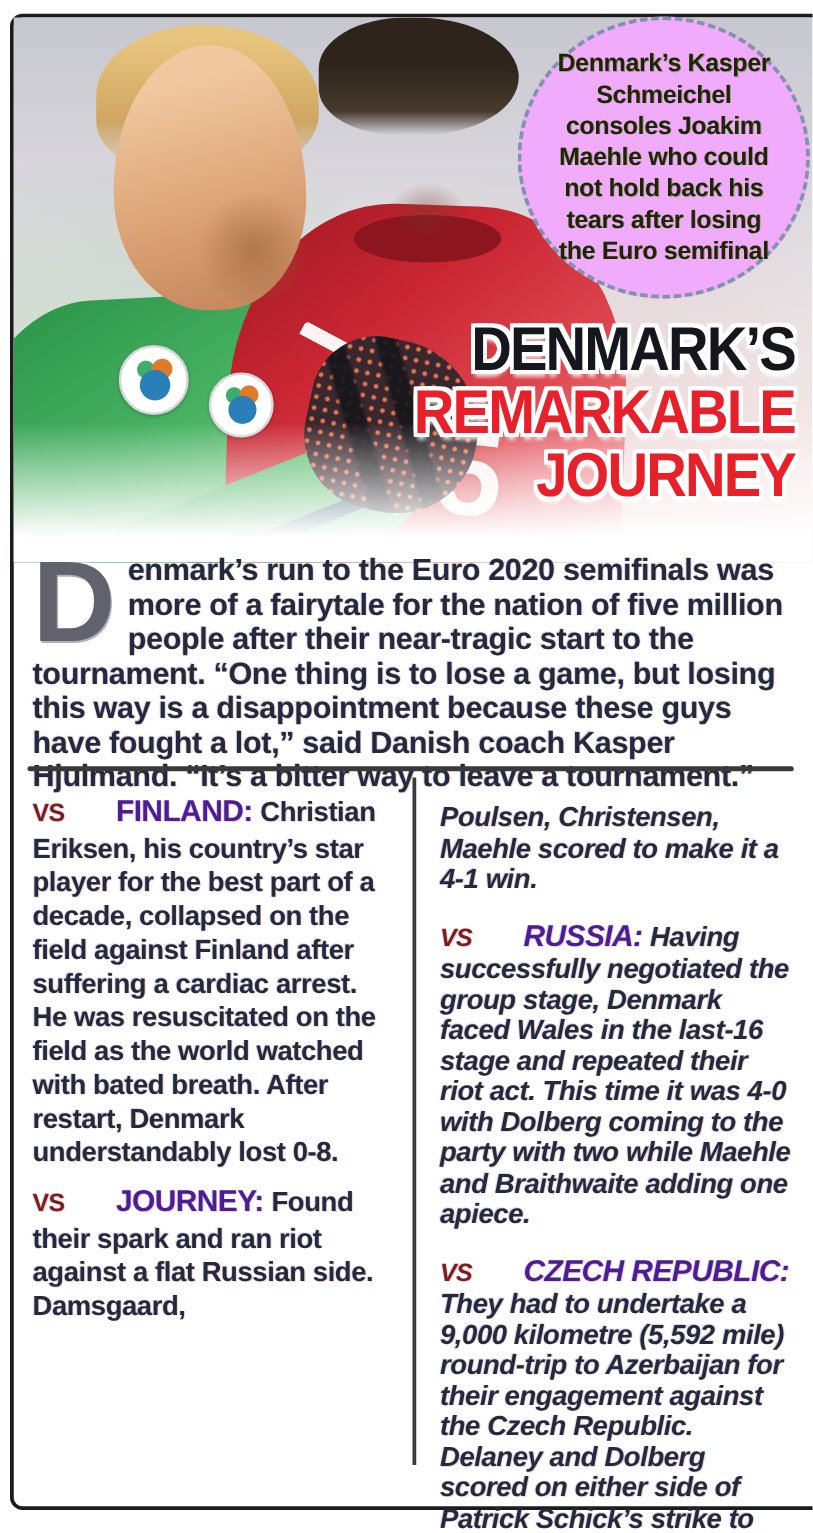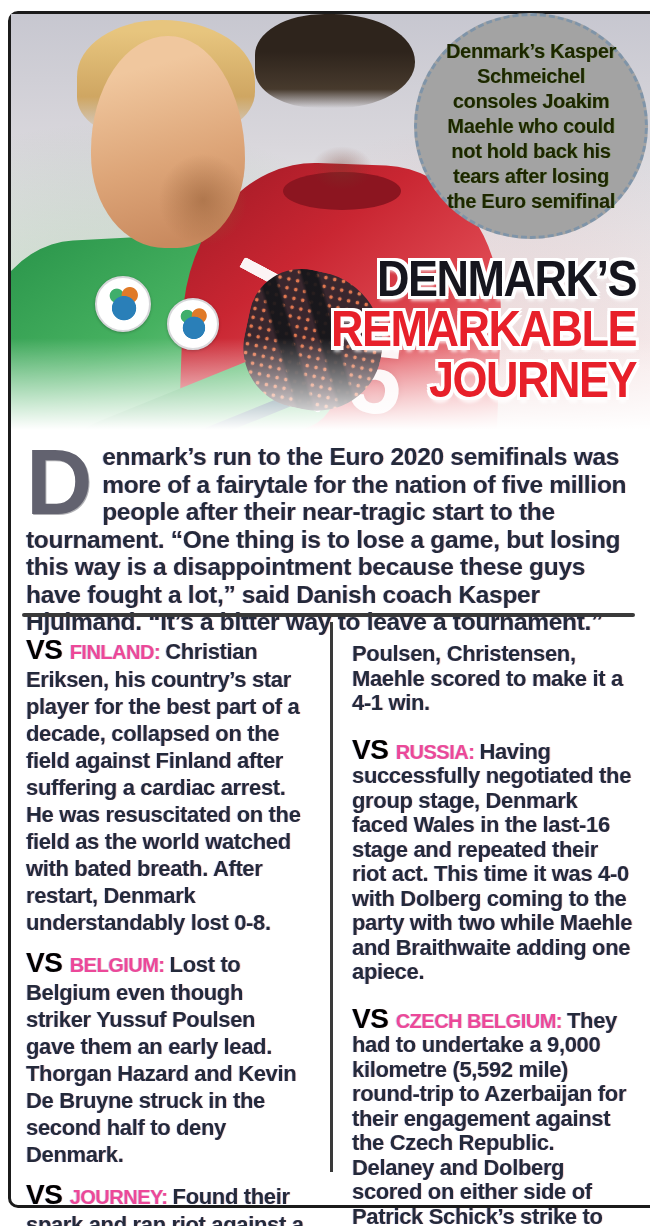--- a/index.html
+++ b/index.html
@@ -75,21 +75,21 @@
     background-size:auto,auto,9px 9px,auto;}
   .jersey-number{left:338px;top:318px;font-size:96px;font-weight:800;color:#ffffff;
     opacity:.93;transform:rotate(6deg);line-height:1;
     text-shadow:0 0 6px rgba(180,40,50,.4);}
   .photo-fade{left:0;bottom:0;width:100%;height:112px;
     background:linear-gradient(180deg,rgba(255,255,255,0) 0%,#ffffff 82%);}
   
   .bubble{
     position:absolute;left:414px;top:13px;width:234px;height:226px;
     box-sizing:border-box;border-radius:50%;
-    background:#a3a3a3;border:3px dashed #7f94a8;
+    background:#f0abfc;border:3px dashed #7f94a8;
     display:flex;align-items:center;justify-content:center;text-align:center;
     padding:12px 24px;z-index:6;
     color:#1d2600;font-weight:700;font-size:20px;line-height:25px;letter-spacing:-.3px;
   }
   .bubble span{text-shadow:.7px .2px 0 rgba(70,130,20,.45);}
   
   .headline{
     position:absolute;top:254px;right:14px;text-align:right;z-index:6;
     font-weight:800;font-size:45px;line-height:46px;letter-spacing:-1.5px;
     transform:scaleY(1.1);transform-origin:top right;
@@ -123,24 +123,24 @@
   .columns{
     position:absolute;left:26px;top:636px;width:608px;display:flex;gap:44px;z-index:3;
     color:#242a3b;
   }
   .col{flex:1;min-width:0;}
   .section{
     margin:0 0 13px 0;font-size:22px;font-weight:600;letter-spacing:-.35px;
     text-shadow:.8px .3px 0 rgba(215,45,35,.2), -.8px -.3px 0 rgba(35,65,200,.2);
   }
   .col-left .section{line-height:27px;}
-  .col-right .section{line-height:24.5px;margin-bottom:22px;}
+  .col-right .section{line-height:24.5px;margin-bottom:22px;font-style:italic;}
   .col-right .section:first-child{margin-top:6px;}
-  .vs{font-weight:800;font-size:28px;color:#000000;letter-spacing:-.5px;}
-  .team{font-weight:800;font-size:20px;color:#ec4899;letter-spacing:-.5px;}
+  .vs{font-weight:800;font-size:20px;color:#7f1d1d;letter-spacing:-.5px;}
+  .team{font-weight:800;font-size:24px;color:#4c1d95;letter-spacing:-.5px;margin-left:36px;}
 </style>
 </head>
 <body>
 
 <div class="frame"></div>
 
 <div class="photo">
   <div class="gk-torso"></div>
   <div class="m-torso"></div>
   <div class="m-collar"></div>
@@ -177,21 +177,20 @@
   <span class="dropcap">D</span>
   <span>enmark’s run to the Euro 2020 semifinals was more of a fairytale for the nation of five million people after their near-tragic start to the tournament. “One thing is to lose a game, but losing this way is a disappointment because these guys have fought a lot,” said Danish coach Kasper Hjulmand. “It’s a bitter way to leave a tournament.”</span>
 </div>
 
 <div class="divider-h"></div>
 <div class="divider-v"></div>
 
 <div class="columns">
   <div class="col col-left">
     <p class="section"><span class="vs">VS </span><span class="team">FINLAND: </span><span>Christian Eriksen, his country’s star player for the best part of a decade, collapsed on the field against Finland after suffering a cardiac arrest. He was resuscitated on the field as the world watched with bated breath. After restart, Denmark understandably lost 0-8.</span></p>
-    <p class="section"><span class="vs">VS </span><span class="team">BELGIUM: </span><span>Lost to Belgium even though striker Yussuf Poulsen gave them an early lead. Thorgan Hazard and Kevin De Bruyne struck in the second half to deny Denmark.</span></p>
     <p class="section"><span class="vs">VS </span><span class="team">JOURNEY: </span><span>Found their spark and ran riot against a flat Russian side. Damsgaard,</span></p>
   </div>
   <div class="col col-right">
     <p class="section"><span>Poulsen, Christensen, Maehle scored to make it a 4-1 win.</span></p>
     <p class="section"><span class="vs">VS </span><span class="team">RUSSIA: </span><span>Having successfully negotiated the group stage, Denmark faced Wales in the last-16 stage and repeated their riot act. This time it was 4-0 with Dolberg coming to the party with two while Maehle and Braithwaite adding one apiece.</span></p>
-    <p class="section"><span class="vs">VS </span><span class="team">CZECH BELGIUM: </span><span>They had to undertake a 9,000 kilometre (5,592 mile) round-trip to Azerbaijan for their engagement against the Czech Republic. Delaney and Dolberg scored on either side of Patrick Schick’s strike to guide them to the semifinals.</span></p>
+    <p class="section"><span class="vs">VS </span><span class="team">CZECH REPUBLIC: </span><span>They had to undertake a 9,000 kilometre (5,592 mile) round-trip to Azerbaijan for their engagement against the Czech Republic. Delaney and Dolberg scored on either side of Patrick Schick’s strike to guide them to the semifinals.</span></p>
   </div>
 </div>
 
 </body></html>

